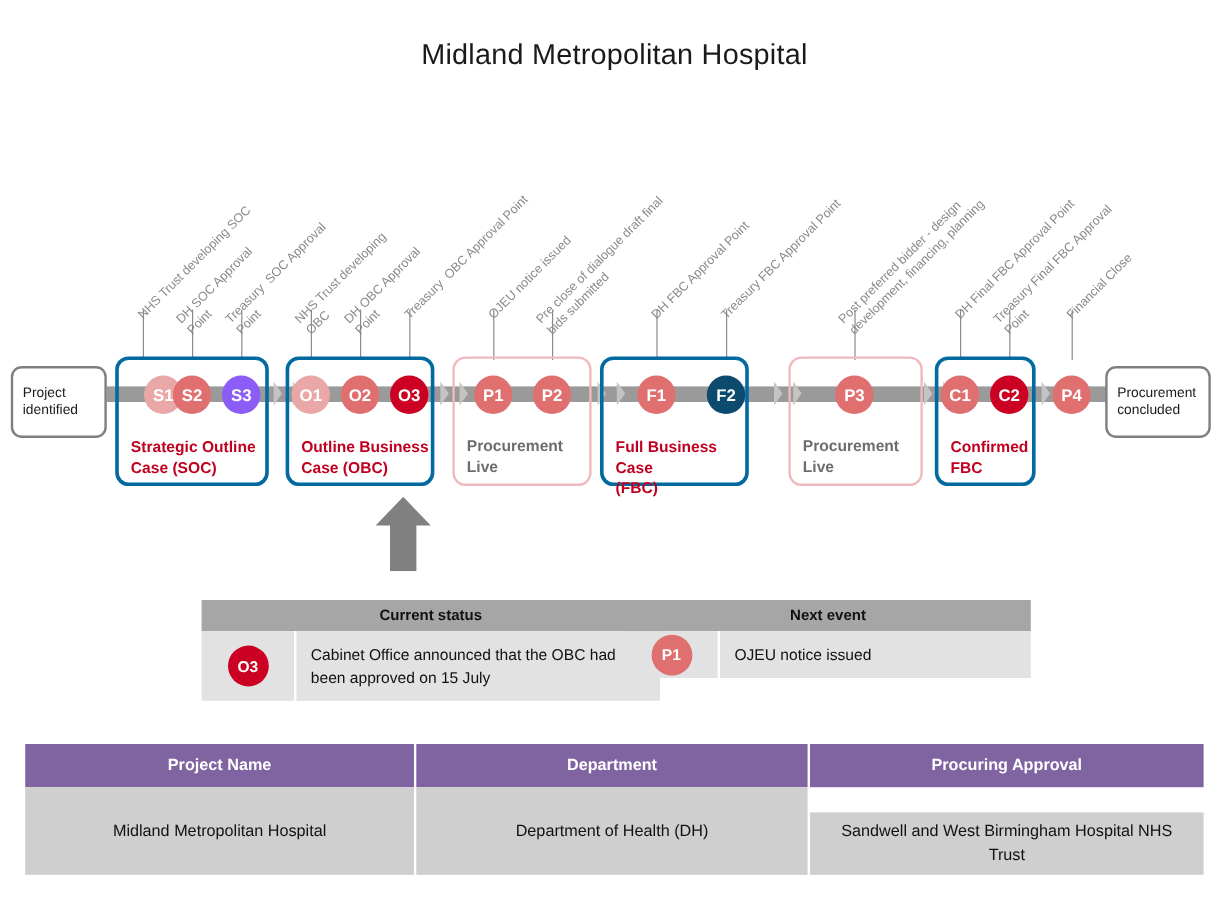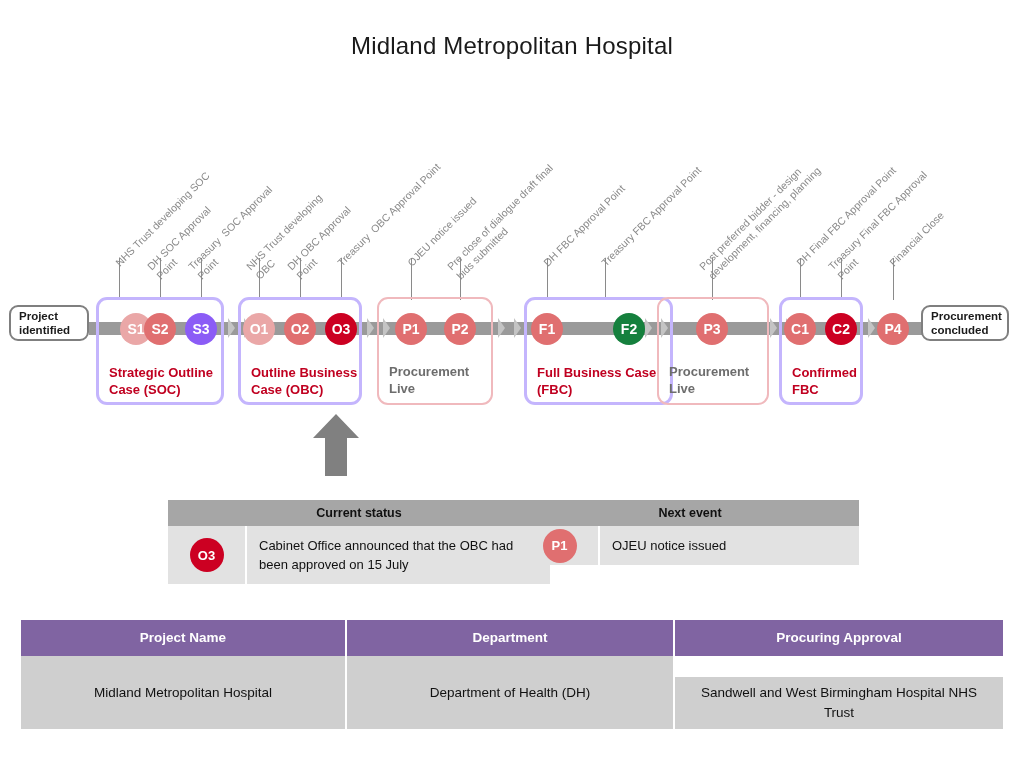--- a/index.html
+++ b/index.html
@@ -53,21 +53,21 @@
     border-left:7px solid #c4c4c4;
   }
 
   
   .group {
     position:absolute;
     top:297px;
     border-radius:11px;
     background:transparent;
   }
-  .group.strong { border:3px solid #c4b5fd; }
+  .group.strong { border:3px solid #0369a1; }
   .group.faint  { border:2.5px solid #f0b9bd; }
   .group-label {
     position:absolute;
     left:10px;
     top:64px;
     font-size:13px;
     font-weight:bold;
     line-height:17px;
     white-space:pre-line;
   }
@@ -87,23 +87,22 @@
 
   
   .endbox {
     position:absolute;
     border:2px solid #7f7f7f;
     border-radius:9px;
     background:#fff;
     font-size:11.5px;
     color:#1a1a1a;
     line-height:14px;
-    padding:2px 8px;
+    padding:14px 8px;
     white-space:pre-line;
-    font-weight:bold;
   }
 
   
   .pointer { position:absolute; left:312px; top:414px; width:48px; height:62px; }
 
   
   .stbl { position:absolute; }
   .stbl-head {
     background:#a6a6a6;
     color:#111;
@@ -225,21 +224,21 @@
 Case  (SOC)</div>
     </div>
     <div class="group strong" style="left: 238px; width: 124px; height: 108px;">
       <div class="group-label">Outline Business
 Case (OBC)</div>
     </div>
     <div class="group faint" style="left: 377px; width: 116px; height: 108px;">
       <div class="group-label">Procurement
 Live</div>
     </div>
-    <div class="group strong" style="left: 524px; width: 149px; height: 108px;">
+    <div class="group strong" style="left: 500px; width: 124px; height: 108px;">
       <div class="group-label">Full Business Case
 (FBC)</div>
     </div>
     <div class="group faint" style="left: 657px; width: 112px; height: 108px;">
       <div class="group-label">Procurement
 Live</div>
     </div>
     <div class="group strong" style="left: 779px; width: 84px; height: 108px;">
       <div class="group-label">Confirmed
 FBC</div>
@@ -249,21 +248,21 @@
 <div id="nodes-layer">
     <div class="node" style="left: 120px; background: rgb(234, 167, 167);">S1</div>
     <div class="node" style="left: 144px; background: rgb(224, 111, 112);">S2</div>
     <div class="node" style="left: 185px; background: #8b5cf6;">S3</div>
     <div class="node" style="left: 243px; background: rgb(234, 167, 167);">O1</div>
     <div class="node" style="left: 284px; background: rgb(224, 111, 112);">O2</div>
     <div class="node" style="left: 325px; background: rgb(204, 0, 34);">O3</div>
     <div class="node" style="left: 395px; background: rgb(224, 111, 112);">P1</div>
     <div class="node" style="left: 444px; background: rgb(224, 111, 112);">P2</div>
     <div class="node" style="left: 531px; background: rgb(224, 111, 112);">F1</div>
-    <div class="node" style="left: 613px; background: #15803d;">F2</div>
+    <div class="node" style="left: 589px; background: #0c4a6e;">F2</div>
     <div class="node" style="left: 696px; background: rgb(224, 111, 112);">P3</div>
     <div class="node" style="left: 784px; background: rgb(224, 111, 112);">C1</div>
     <div class="node" style="left: 825px; background: rgb(204, 0, 34); text-align: right;">C2</div>
     <div class="node" style="left: 877px; background: rgb(224, 111, 112);">P4</div>
   </div>
 
 <div class="pointer">
   <svg width="48" height="62" viewBox="0 0 48 62">
     <polygon points="24,0 47,24 35,24 35,62 13,62 13,24 1,24" fill="#808080"></polygon>
   </svg>

